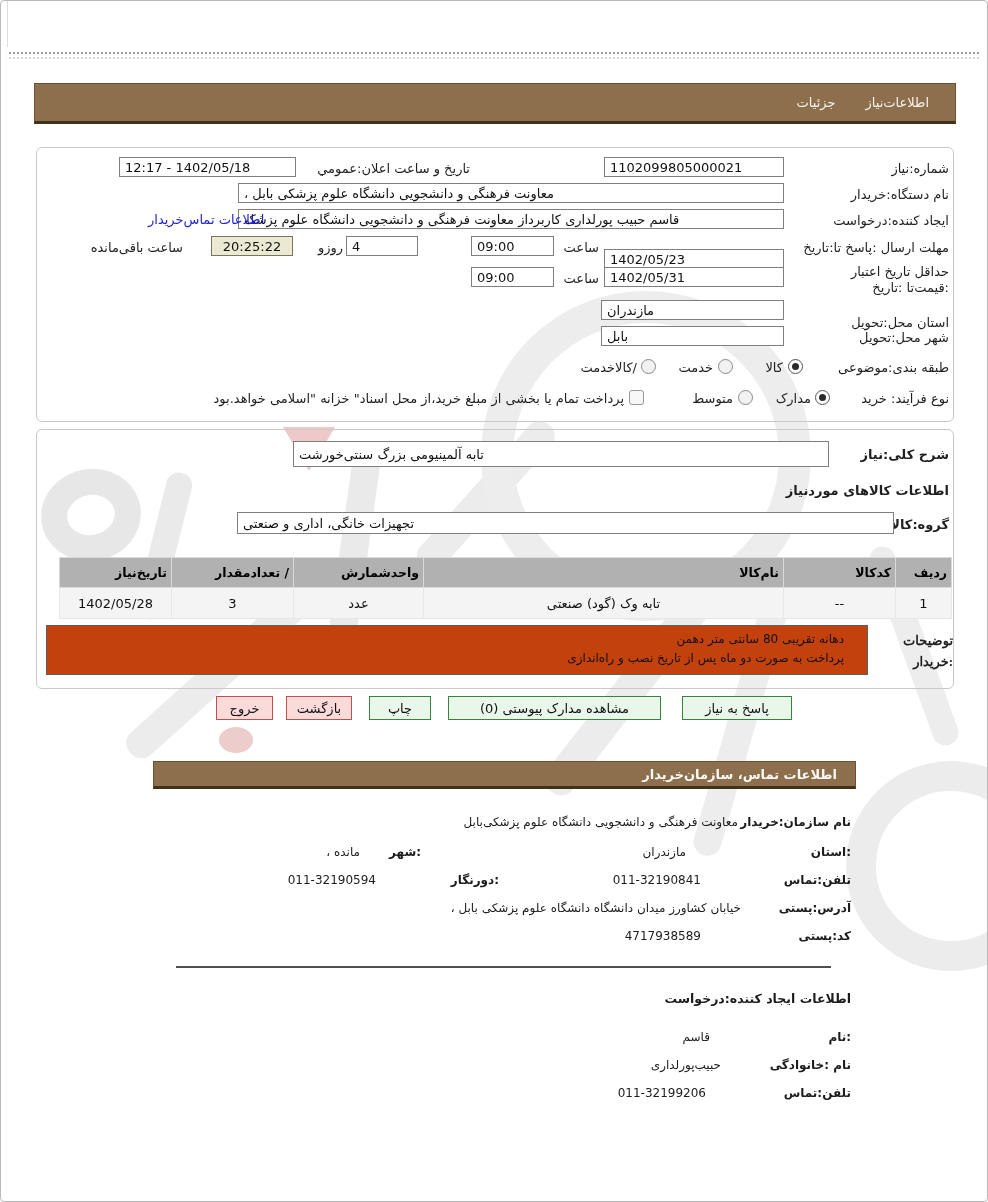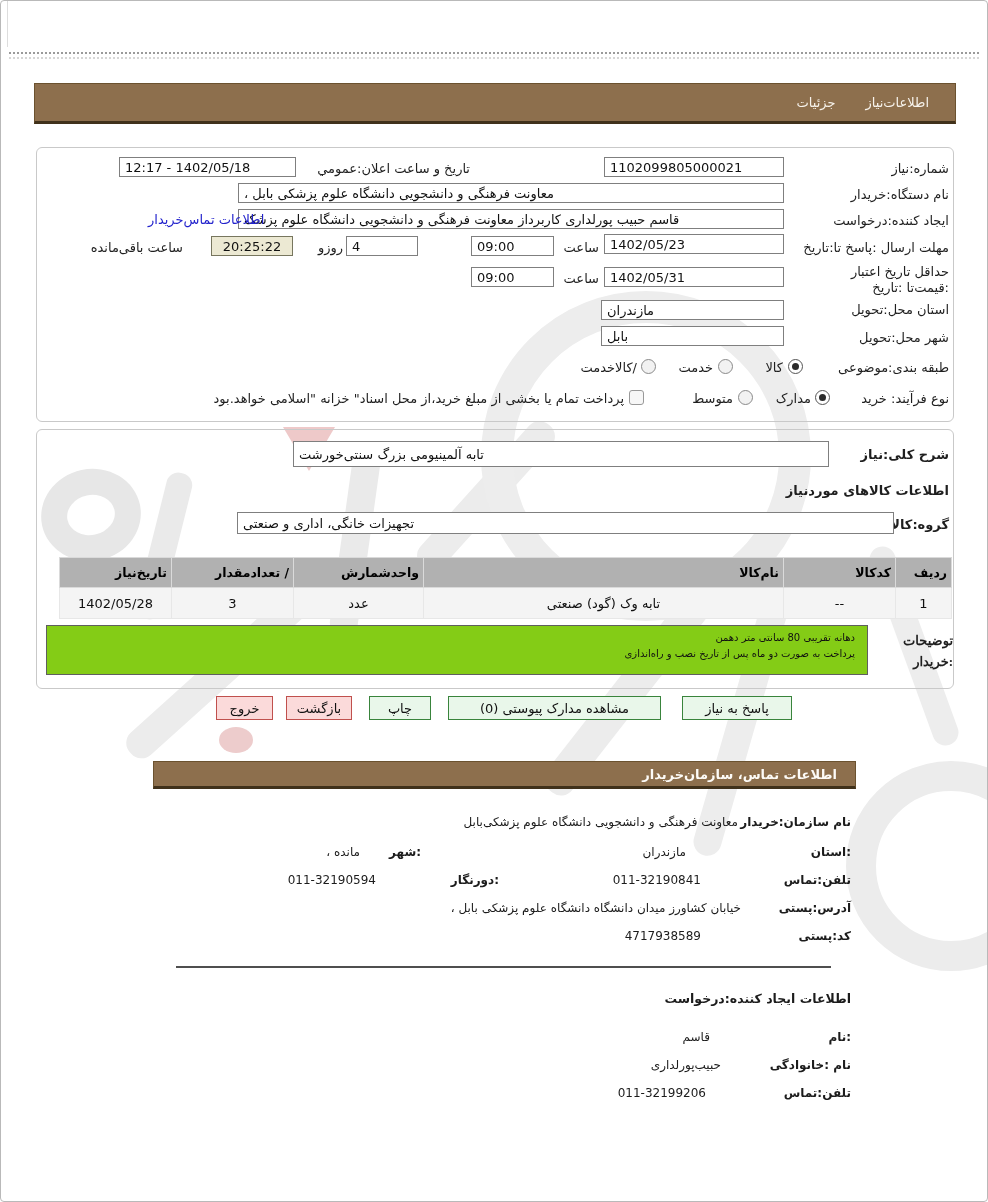--- a/index.html
+++ b/index.html
@@ -38,21 +38,21 @@
   
   .radio{width:15px;height:15px;border-radius:50%;border:1px solid #8a8a8a;background:#f2f2f2;box-sizing:border-box;position:absolute;}
   .radio.sel{background:#fff;border-color:#555;}
   .radio.sel::after{content:"";position:absolute;left:3px;top:3px;width:7px;height:7px;border-radius:50%;background:#2b2b2b;}
   .checkbox{width:15px;height:15px;border-radius:3px;border:1px solid #999;background:#f7f7f7;box-sizing:border-box;position:absolute;}
   
   .gtable{border-collapse:collapse;table-layout:fixed;width:892px;direction:rtl;}
   .gtable th{background:#b1b1b1;border:1px solid #dadada;font-size:12.5px;font-weight:bold;color:#000;height:29px;padding:0 4px;text-align:right;}
   .gtable td{background:#f4f4f4;border:1px solid #e7e7e7;font-size:13px;color:#111;height:30px;padding:0 4px;text-align:center;}
   
-  .notesbox{border:1px solid #5f5f5f;background:#84cc16;box-sizing:border-box;padding:4px 12px;font-size:10px;color:#111;text-align:right;line-height:1.55;}
+  .notesbox{border:1px solid #5f5f5f;background:#c2410c;box-sizing:border-box;padding:4px 23px;font-size:12px;color:#111;text-align:right;line-height:1.55;}
   
   .btn{height:24px;box-sizing:border-box;display:flex;align-items:center;justify-content:center;font-size:13px;color:#111;cursor:pointer;white-space:nowrap;}
   .btn.green{background:#e9f7ea;border:1px solid #39843c;}
   .btn.pink{background:#fbdada;border:1px solid #c0504d;}
   
   .small{font-size:12px;color:#1c1c1c;white-space:nowrap;}
   .smallb{font-weight:bold;}
   .hr2{border-top:2px solid #4f4f4f;}
   
   .wm{z-index:0;pointer-events:none;}
@@ -93,34 +93,34 @@
   <div class="abs ibox z1" style="left:118px;top:156px;width:177px;">1402/05/18 - 12:17</div>
 
   <div class="abs lbl z1" style="right:38px;top:186px;">نام دستگاه:خریدار</div>
   <div class="abs ibox z1" style="left:237px;top:182px;width:546px;">معاونت فرهنگی و دانشجویی دانشگاه علوم پزشکی بابل ،</div>
 
   <div class="abs lbl z1" style="right:38px;top:212px;">ایجاد کننده:درخواست</div>
   <div class="abs ibox z1" style="left:237px;top:208px;width:546px;">قاسم حبیب پورلداری کاربرداز معاونت فرهنگی و دانشجویی دانشگاه علوم پزشک</div>
   <div class="abs link z1" style="left:147px;top:211px;">اطلاعات تماس‌خریدار</div>
 
   <div class="abs lbl z1" style="right:38px;top:239px;">مهلت ارسال :پاسخ تا:تاریخ</div>
-  <div class="abs ibox z1" style="left:603px;top:233px;width:180px;">1402/05/23</div>
+  <div class="abs ibox z1" style="left:603px;top:248px;width:180px;">1402/05/23</div>
   <div class="abs lbl z1" style="left:554px;top:239px;width:44px;">ساعت</div>
   <div class="abs ibox z1" style="left:470px;top:235px;width:83px;">09:00</div>
   <div class="abs ibox z1" style="left:345px;top:235px;width:72px;">4</div>
   <div class="abs lbl z1" style="left:300px;top:239px;width:42px;">روزو</div>
   <div class="abs ibox countdown z1" style="left:210px;top:235px;width:82px;">20:25:22</div>
   <div class="abs lbl z1" style="left:58px;top:239px;width:124px;">ساعت باقی‌مانده</div>
 
   <div class="abs lbl lblwrap z1" style="right:38px;top:263px;width:122px;">حداقل تاریخ اعتبار :قیمت‌تا :تاریخ</div>
   <div class="abs ibox z1" style="left:603px;top:266px;width:180px;">1402/05/31</div>
   <div class="abs lbl z1" style="left:554px;top:270px;width:44px;">ساعت</div>
   <div class="abs ibox z1" style="left:470px;top:266px;width:83px;">09:00</div>
 
-  <div class="abs lbl z1" style="right:38px;top:301px;margin-left:8px;">استان محل:تحویل</div>
+  <div class="abs lbl z1" style="right:38px;top:314px;margin-left:8px;">استان محل:تحویل</div>
   <div class="abs ibox z1" style="left:600px;top:299px;width:183px;">مازندران</div>
 
   <div class="abs lbl z1" style="right:38px;top:329px;">شهر محل:تحویل</div>
   <div class="abs ibox z1" style="left:600px;top:325px;width:183px;">بابل</div>
 
   <div class="abs lbl z1" style="right:38px;top:359px;">طبقه بندی:موضوعی</div>
   <div class="abs radio sel z1" style="left:787px;top:358px;"></div>
   <div class="abs lbl z1" style="left:748px;top:359px;width:34px;">کالا</div>
   <div class="abs radio z1" style="left:717px;top:358px;"></div>
   <div class="abs lbl z1" style="left:664px;top:359px;width:48px;">خدمت</div>

